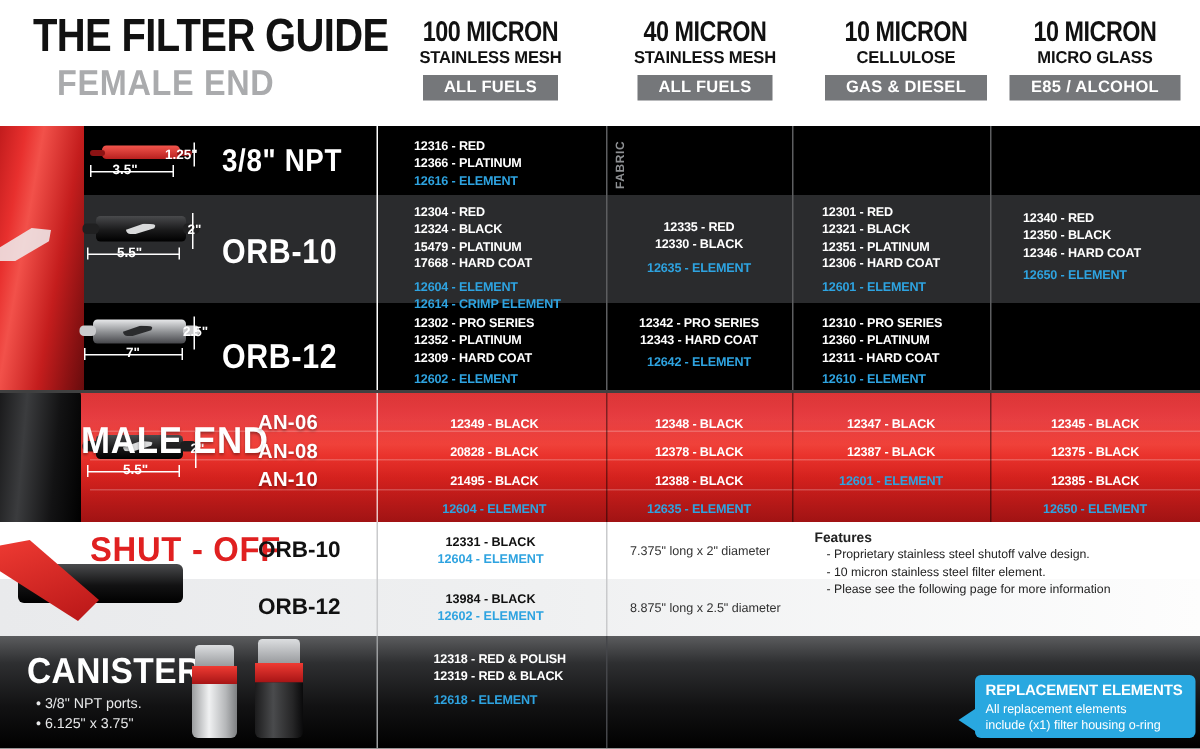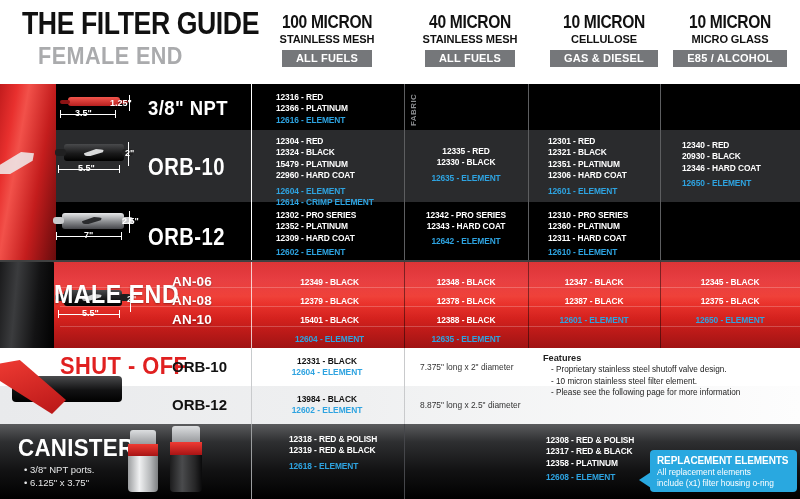--- a/index.html
+++ b/index.html
@@ -247,39 +247,39 @@
     <div class="cell" style="left:276px;top:8px;">
       <div class="ln">12316 - RED</div>
       <div class="ln">12366 - PLATINUM</div>
       <div class="ln el">12616 - ELEMENT</div>
     </div>
 
     <div class="cell" style="left:276px;top:52px;">
       <div class="ln">12304 - RED</div>
       <div class="ln">12324 - BLACK</div>
       <div class="ln">15479 - PLATINUM</div>
-      <div class="ln">22960 - HARD COAT</div>
+      <div class="ln">17668 - HARD COAT</div>
       <div class="ln el" style="margin-top:4px;">12604 - ELEMENT</div>
       <div class="ln el">12614 - CRIMP ELEMENT</div>
     </div>
     <div class="cell ctr" style="left:404px;top:62px;width:124px;">
       <div class="ln">12335 - RED</div>
       <div class="ln">12330 - BLACK</div>
       <div class="ln el" style="margin-top:4px;">12635 - ELEMENT</div>
     </div>
     <div class="cell" style="left:548px;top:52px;">
       <div class="ln">12301 - RED</div>
       <div class="ln">12321 - BLACK</div>
       <div class="ln">12351 - PLATINUM</div>
       <div class="ln">12306 - HARD COAT</div>
       <div class="ln el" style="margin-top:4px;">12601 - ELEMENT</div>
     </div>
     <div class="cell" style="left:682px;top:56px;">
       <div class="ln">12340 - RED</div>
-      <div class="ln">20930 - BLACK</div>
+      <div class="ln">12350 - BLACK</div>
       <div class="ln">12346 - HARD COAT</div>
       <div class="ln el" style="margin-top:4px;">12650 - ELEMENT</div>
     </div>
 
     <div class="cell" style="left:276px;top:126px;">
       <div class="ln">12302 - PRO SERIES</div>
       <div class="ln">12352 - PLATINUM</div>
       <div class="ln">12309 - HARD COAT</div>
       <div class="ln el" style="margin-top:3px;">12602 - ELEMENT</div>
     </div>
@@ -323,38 +323,39 @@
     <div class="an-lbl" style="top:31px;">AN-08</div>
     <div class="an-lbl" style="top:50px;">AN-10</div>
 
     <div class="vdiv white" style="left:251px;top:0;height:86px;background:rgba(255,255,255,.75);"></div>
     <div class="vdiv" style="left:404px;top:0;height:86px;background:rgba(0,0,0,.45);"></div>
     <div class="vdiv" style="left:528px;top:0;height:86px;background:rgba(0,0,0,.45);"></div>
     <div class="vdiv" style="left:660px;top:0;height:86px;background:rgba(0,0,0,.45);"></div>
 
     <div class="cell ctr" style="left:257px;top:11px;width:145px;">
       <div class="ln" style="line-height:19px;">12349 - BLACK</div>
-      <div class="ln" style="line-height:19px;">12379 - BLACK</div>
-      <div class="ln" style="line-height:19px;">15401 - BLACK</div>
+      <div class="ln" style="line-height:19px;">20828 - BLACK</div>
+      <div class="ln" style="line-height:19px;">21495 - BLACK</div>
       <div class="ln el" style="line-height:19px;">12604 - ELEMENT</div>
     </div>
     <div class="cell ctr" style="left:404px;top:11px;width:124px;">
       <div class="ln" style="line-height:19px;">12348 - BLACK</div>
       <div class="ln" style="line-height:19px;">12378 - BLACK</div>
       <div class="ln" style="line-height:19px;">12388 - BLACK</div>
       <div class="ln el" style="line-height:19px;">12635 - ELEMENT</div>
     </div>
     <div class="cell ctr" style="left:528px;top:11px;width:132px;">
       <div class="ln" style="line-height:19px;">12347 - BLACK</div>
       <div class="ln" style="line-height:19px;">12387 - BLACK</div>
       <div class="ln el" style="line-height:19px;">12601 - ELEMENT</div>
     </div>
     <div class="cell ctr" style="left:660px;top:11px;width:140px;">
       <div class="ln" style="line-height:19px;">12345 - BLACK</div>
       <div class="ln" style="line-height:19px;">12375 - BLACK</div>
+      <div class="ln" style="line-height:19px;">12385 - BLACK</div>
       <div class="ln el" style="line-height:19px;">12650 - ELEMENT</div>
     </div>
   </div>
 
   <div class="shutoff">
     <div class="so-row a"></div>
     <div class="so-row b"></div>
 
     <div class="so-img">
       <div class="so-body"></div>
@@ -407,26 +408,20 @@
 
     <div class="vdiv" style="left:251px;top:0;height:75px;background:#9b9d9f;"></div>
     <div class="vdiv" style="left:404px;top:0;height:75px;background:#45464a;"></div>
 
     <div class="cell" style="left:289px;top:10px;">
       <div class="ln">12318 - RED &amp; POLISH</div>
       <div class="ln">12319 - RED &amp; BLACK</div>
       <div class="ln el" style="margin-top:4px;">12618 - ELEMENT</div>
     </div>
 
-    <div class="cell" style="left:546px;top:11px;">
-      <div class="ln">12308 - RED &amp; POLISH</div>
-      <div class="ln">12317 - RED &amp; BLACK</div>
-      <div class="ln">12358 - PLATINUM</div>
-      <div class="ln el" style="margin-top:3px;">12608 - ELEMENT</div>
-    </div>
 
     <div class="bubble">
       <div class="bh">REPLACEMENT ELEMENTS</div>
       <div class="bb">All replacement elements</div>
       <div class="bb">include (x1) filter housing o-ring</div>
     </div>
   </div>
 
 </div>
 

